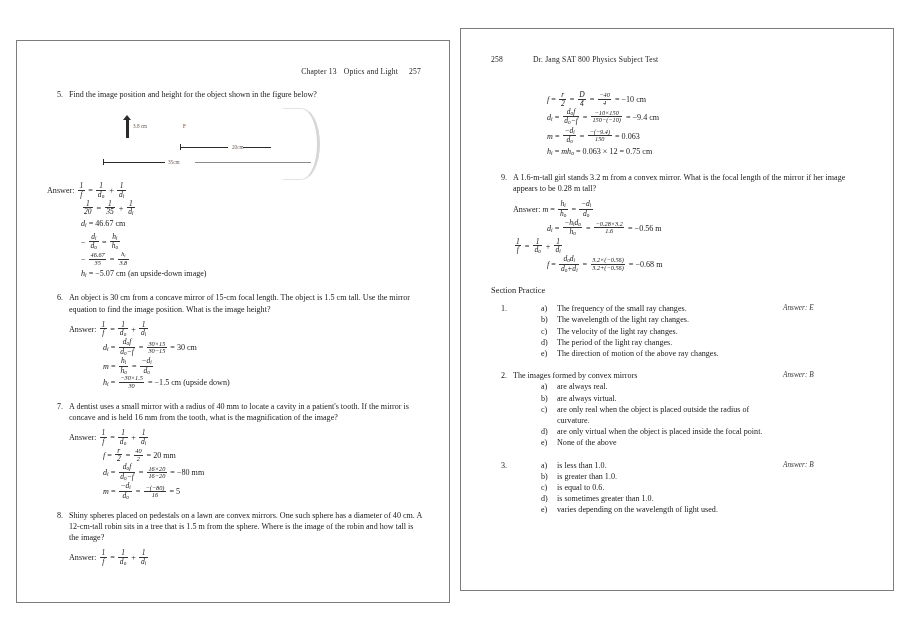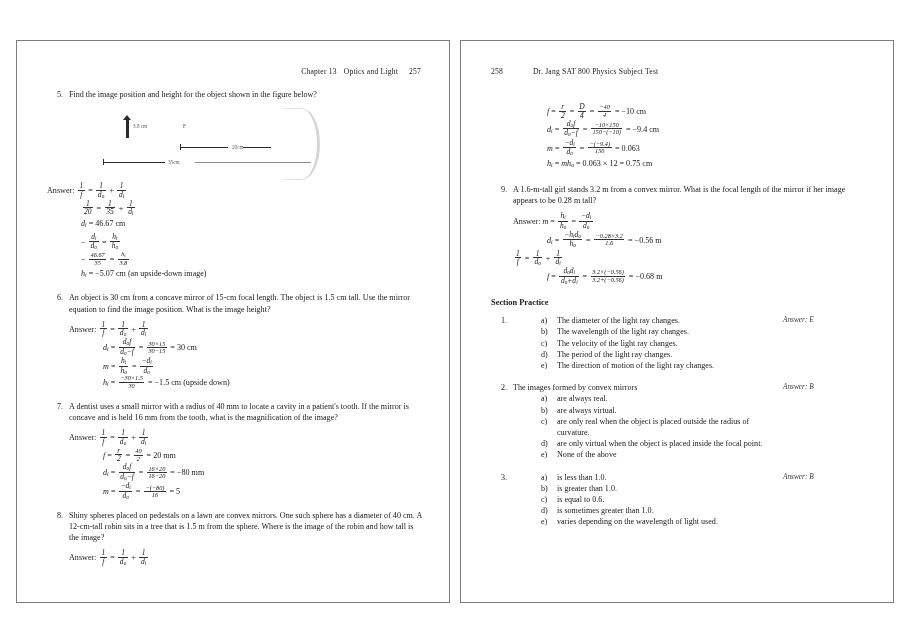--- a/index.html
+++ b/index.html
@@ -18,21 +18,21 @@
     height: 644px;
   }
   .page {
     position: absolute;
     background: #ffffff;
     border: 1px solid #7c7c7c;
     box-sizing: border-box;
     overflow: hidden;
   }
   .page-left  { left: 16px;  top: 40px; width: 434px; height: 563px; }
-  .page-right { left: 460px; top: 40px; width: 434px; height: 563px; }
+  .page-right { left: 460px; top: 28px; width: 434px; height: 563px; }
 
   .running-head {
     position: absolute;
     font-size: 7.6px;
     letter-spacing: .2px;
     color: #222;
     white-space: nowrap;
   }
   .rh-left  { right: 28px; top: 26px; }
   .rh-left .chap { margin-right: 7px; }
@@ -149,21 +149,21 @@
     height: 6px;
     background: #2a2a2a;
   }
   .tick-left  { left: 56px;  top: 53px; }
   .tick-f     { left: 133px; top: 38px; }
   .lbl-20 { left: 185px; top: 37.5px; }
   .lbl-35 { left: 121px; top: 52.5px; }
 
   
   .section-head {
-    font-weight: bold;
+    font-weight: normal;
     font-size: 8.4px;
     margin: 13px 0 8px 0;
   }
 
   
   .practice {
     position: relative;
     margin-bottom: 11px;
     min-height: 10px;
   }
@@ -404,25 +404,25 @@
           <span class="frac sm"><span class="num">3.2×(−0.56)</span><span class="den">3.2+(−0.56)</span></span> = −0.68 m
         </div>
       </div>
 
       <div class="section-head">Section Practice</div>
 
       <div class="practice">
         <div class="qbody">
           <span class="num">1.</span>
           <ul class="choices">
-            <li><span class="ltr">a)</span><span>The diameter of the light ray changes.</span></li>
+            <li><span class="ltr">a)</span><span>The frequency of the small ray changes.</span></li>
             <li><span class="ltr">b)</span><span>The wavelength of the light ray changes.</span></li>
             <li><span class="ltr">c)</span><span>The velocity of the light ray changes.</span></li>
             <li><span class="ltr">d)</span><span>The period of the light ray changes.</span></li>
-            <li><span class="ltr">e)</span><span>The direction of motion of the light ray changes.</span></li>
+            <li><span class="ltr">e)</span><span>The direction of motion of the above ray changes.</span></li>
           </ul>
         </div>
         <div class="margin-answer">
           <span class="ans-key">Answer: E</span>
         </div>
       </div>
 
       <div class="practice">
         <div class="qbody">
           <span class="num">2.</span>

